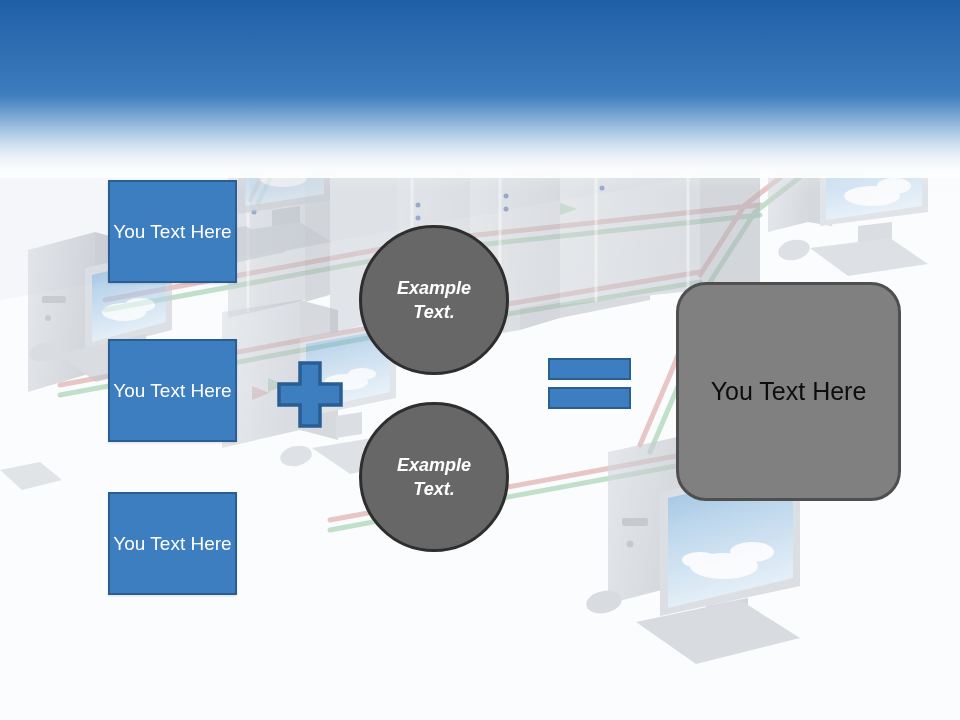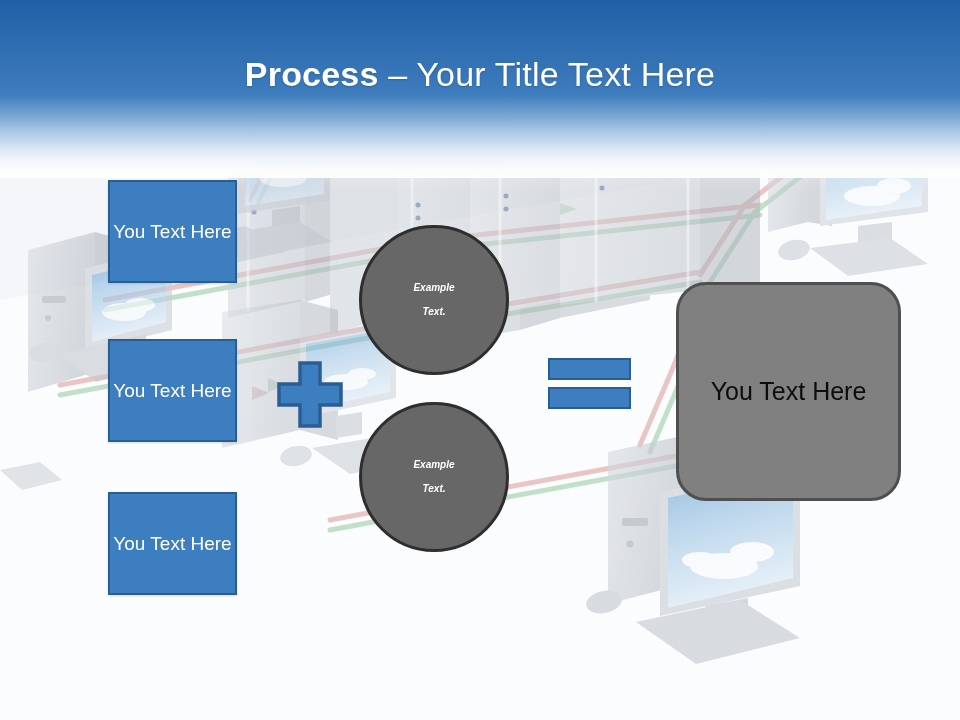--- a/index.html
+++ b/index.html
@@ -56,21 +56,21 @@
   
   .plus-sign{position:absolute;left:277px;top:361px;width:66px;height:67px;}
   .plus-sign svg{display:block;}
 
   
   .gray-circle{
     position:absolute;width:150px;height:150px;border-radius:50%;
     background:#676767;border:3px solid #2e2e2e;
     box-sizing:border-box;
     display:flex;flex-direction:column;align-items:center;justify-content:center;
-    color:#ffffff;font-size:10px;line-height:24px;font-weight:bold;font-style:italic;
+    color:#ffffff;font-size:18px;line-height:24px;font-weight:bold;font-style:italic;
     text-align:center;
   }
   #circle1{left:359px;top:225px;}
   #circle2{left:359px;top:402px;}
 
   
   .equals-sign{position:absolute;left:548px;top:358px;width:83px;height:51px;}
   .eq-bar{
     position:absolute;left:0;width:83px;height:22px;
     background:#3c7ebf;border:2px solid #2a5d92;box-sizing:border-box;
@@ -252,23 +252,20 @@
         <polygon points="0,470 40,462 62,480 22,490" fill="#c8ccd2"></polygon>
       </g>
 
       <rect x="0" y="118" width="960" height="72" fill="url(#fadeTop)"></rect>
     </svg>
   </div>
 
   <div class="header-band"></div>
   <div class="header-sheen"></div>
 
-  <div class="page-title">
-    <span class="t-bold">Process</span><span class="t-light"> – Your Title Text Here</span>
-  </div>
 
   <div class="blue-box" id="box1">
     <span>You Text Here</span>
   </div>
   <div class="blue-box" id="box2">
     <span>You Text Here</span>
   </div>
   <div class="blue-box" id="box3">
     <span>You Text Here</span>
   </div>

